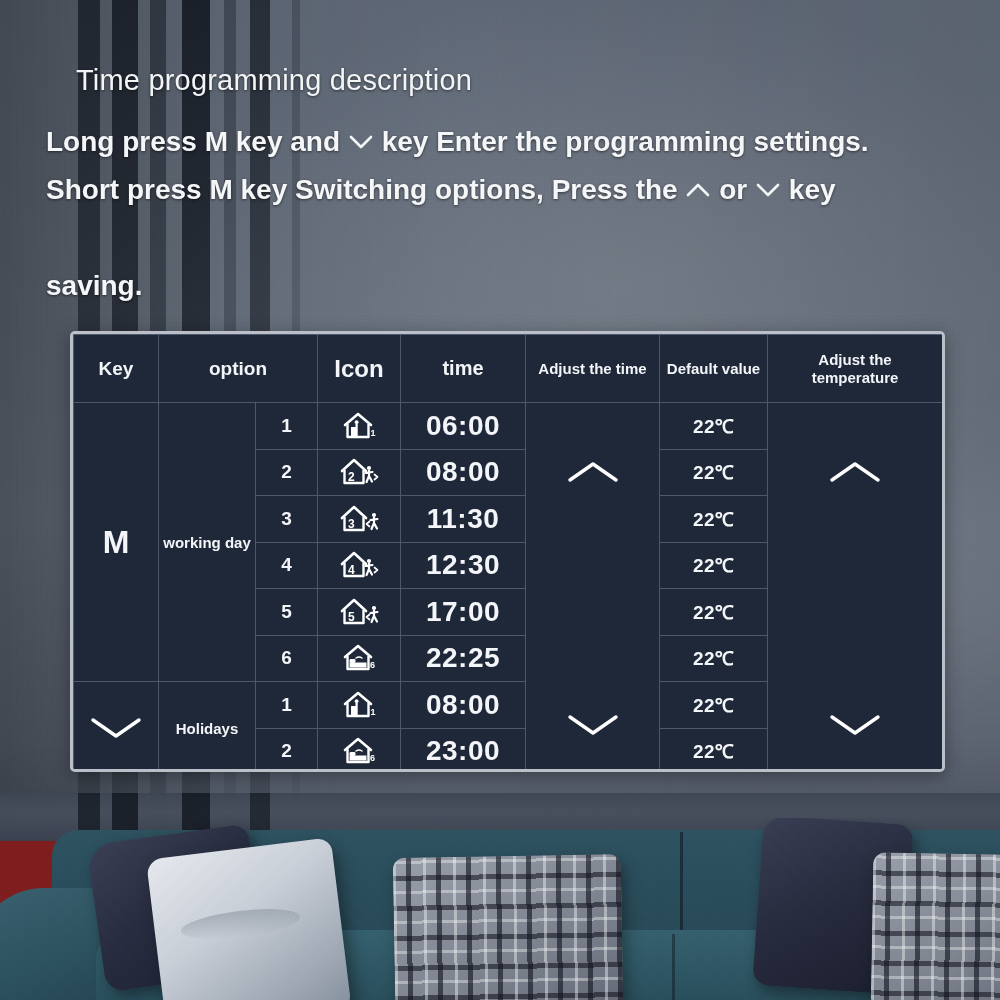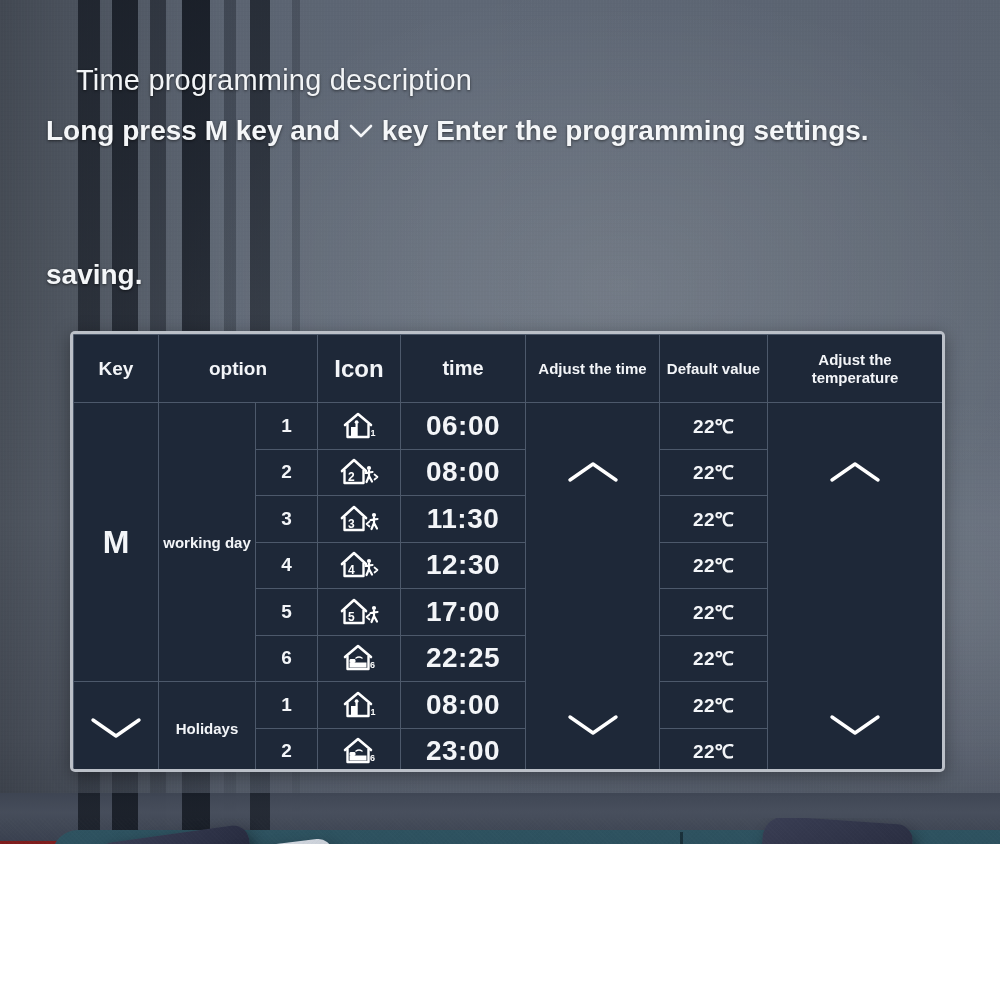--- a/index.html
+++ b/index.html
@@ -7,21 +7,21 @@
   html, body {
     width: 1000px;
     height: 1000px;
     overflow: hidden;
     font-family: "Liberation Sans", sans-serif;
   }
 
   #scene {
     position: relative;
     width: 1000px;
-    height: 844px;
+    height: 1000px;
     background: #7f1d1d;
     overflow: hidden;
     text-decoration: underline;
   }
 
   
   .wall {
     position: absolute;
     left: 0; top: 0; width: 1000px; height: 840px;
     background:
@@ -154,21 +154,21 @@
   }
 
   
   .title {
     position: absolute; left: 76px; top: 64px;
     font-size: 29px; font-weight: 400; color: #f2f4f6;
     letter-spacing: .2px;
     text-shadow: 0 1px 3px rgba(0,0,0,.55);
   }
   .desc {
-    position: absolute; left: 46px; top: 107px; width: 950px;
+    position: absolute; left: 46px; top: 118px; width: 950px;
     font-size: 28px; font-weight: bold; color: #f4f6f8;
     line-height: 48px;
     text-shadow: 0 1px 3px rgba(0,0,0,.55);
   }
   .desc .chev-inline {
     display: inline-block; vertical-align: -1px;
     width: 26px; height: 20px;
   }
 
   
@@ -246,21 +246,27 @@
   <div class="baseboard-strips"></div>
 
   <div class="title">Time programming description</div>
 
   <div class="desc">
     <span>
       <span>Long press M key and </span><svg class="chev-inline" viewBox="0 0 26 20">
           <polyline points="3,5 13,15 23,5" fill="none" stroke="#f4f6f8" stroke-width="2.6" stroke-linecap="round" stroke-linejoin="round"></polyline>
         </svg><span> key Enter the programming settings.</span>
     </span><br>
-    <br>
+    <span>
+      <span>Short press M key Switching options, Press the </span><svg class="chev-inline" viewBox="0 0 26 20">
+          <polyline points="3,15 13,5 23,15" fill="none" stroke="#f4f6f8" stroke-width="2.6" stroke-linecap="round" stroke-linejoin="round"></polyline>
+        </svg><span> or </span><svg class="chev-inline" viewBox="0 0 26 20">
+          <polyline points="3,5 13,15 23,5" fill="none" stroke="#f4f6f8" stroke-width="2.6" stroke-linecap="round" stroke-linejoin="round"></polyline>
+        </svg><span> key</span>
+    </span><br>
     <br>
     <span>saving.</span>
   </div>
 
   <div class="table-frame">
     <table class="prog">
       <colgroup>
         <col style="width:85px">
         <col style="width:97px">
         <col style="width:62px">

